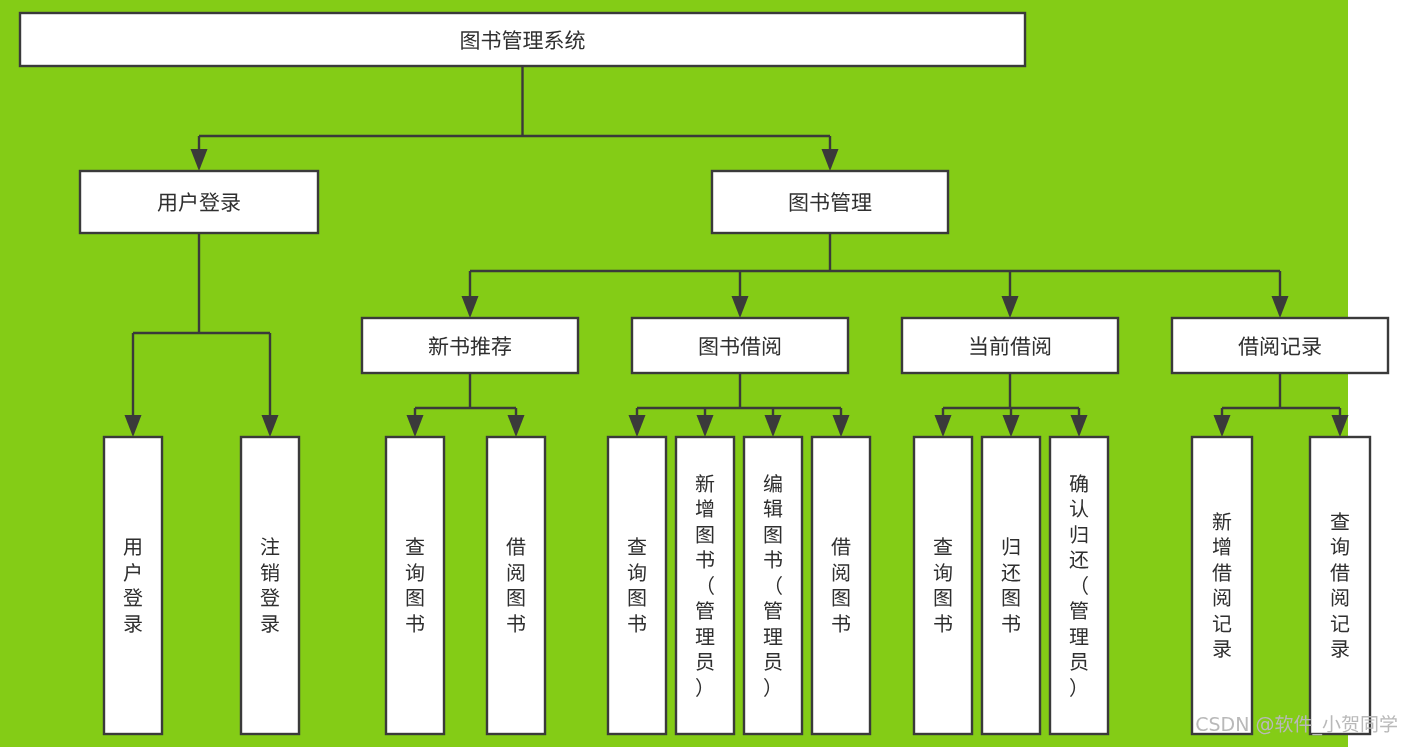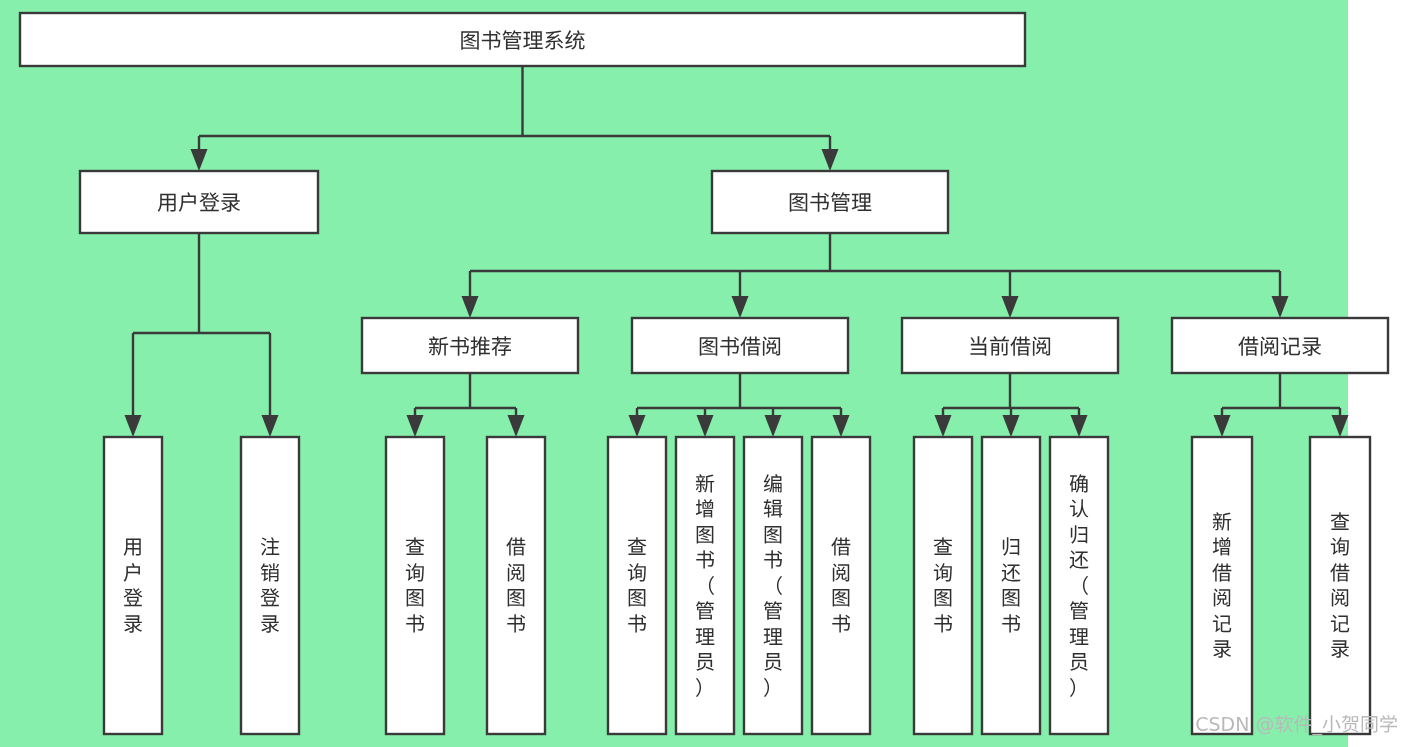--- a/index.html
+++ b/index.html
@@ -11,21 +11,21 @@
   body {
     width: 1405px;
     height: 747px;
     font-family: "DejaVu Sans", "Liberation Sans", sans-serif;
     overflow: hidden;
   }
   #diagram-root {
     position: relative;
     width: 1348px;
     height: 747px;
-    background: #86efac;
+    background: #84cc16;
   }
   svg.diagram-canvas {
     position: absolute;
     top: 0;
     left: 0;
     width: 1405px;
     height: 747px;
     display: block;
   }
   .node-box {

